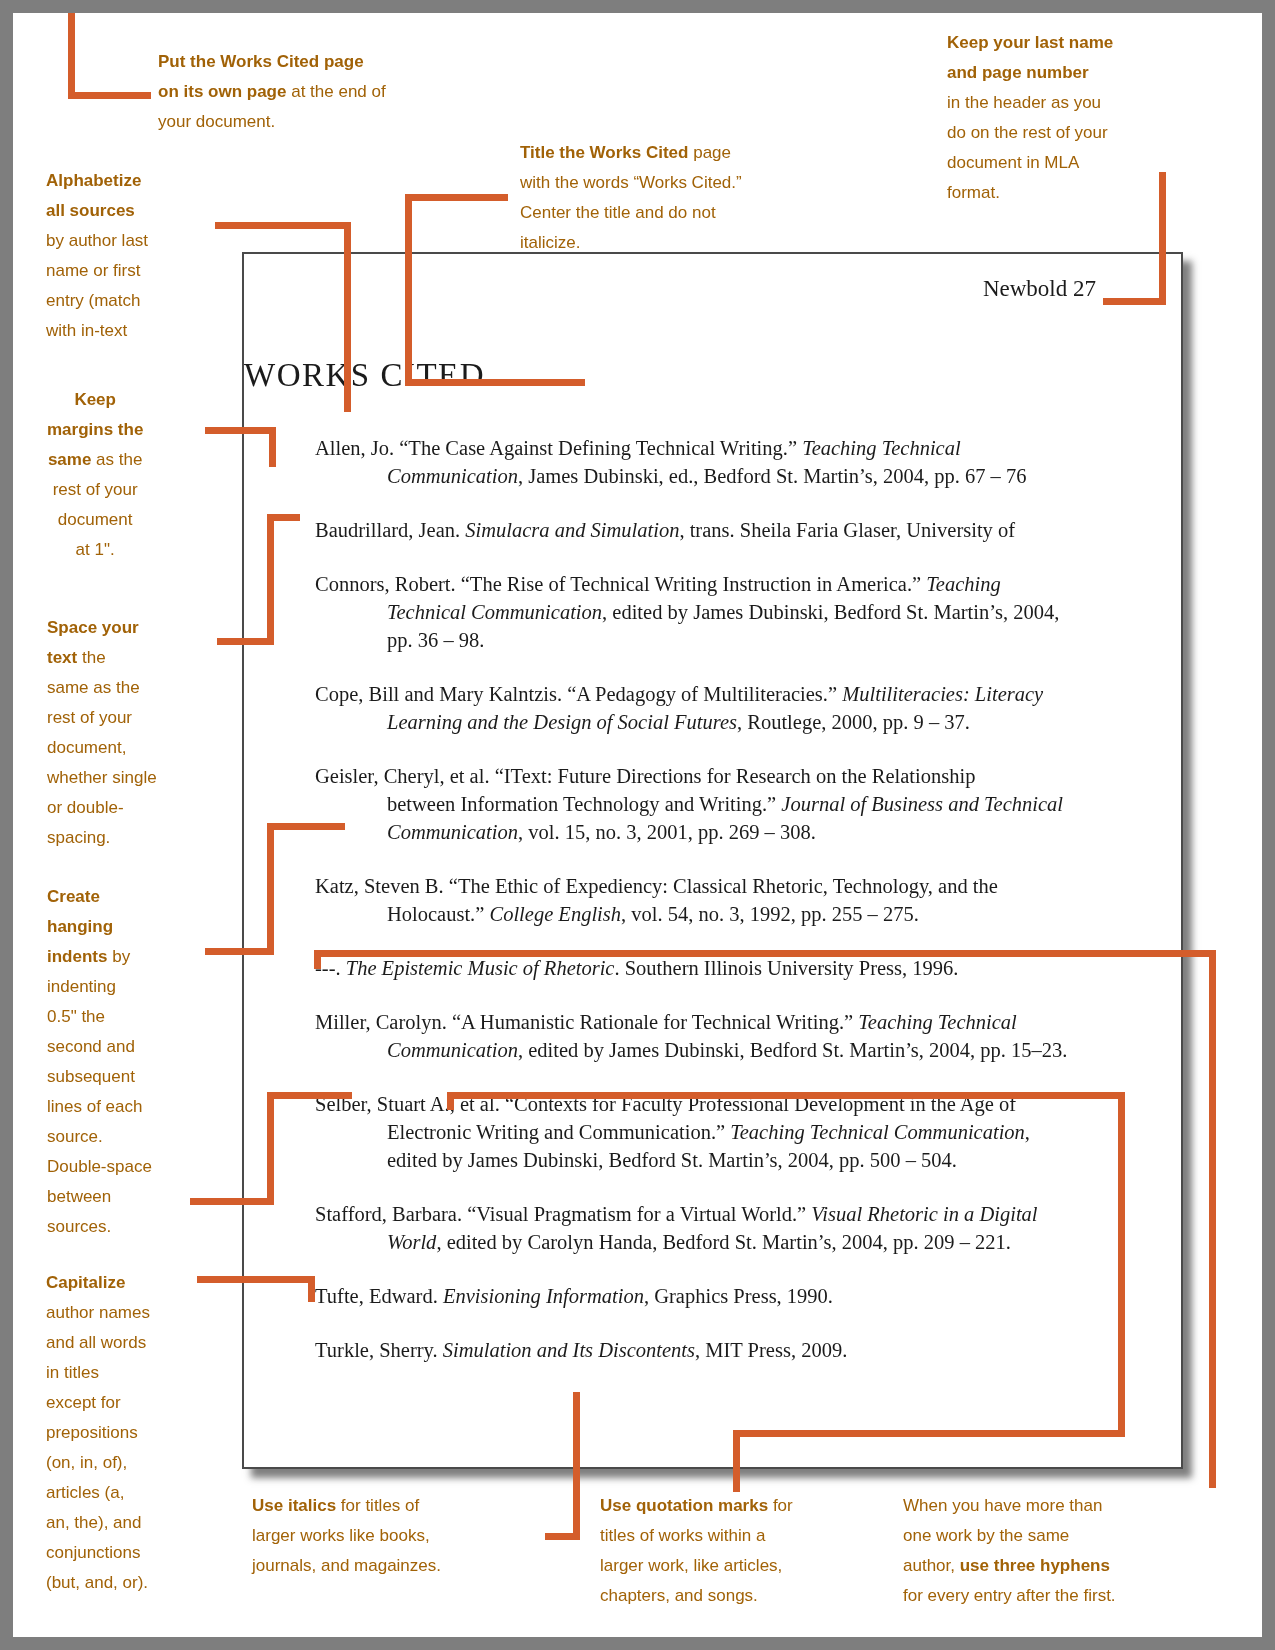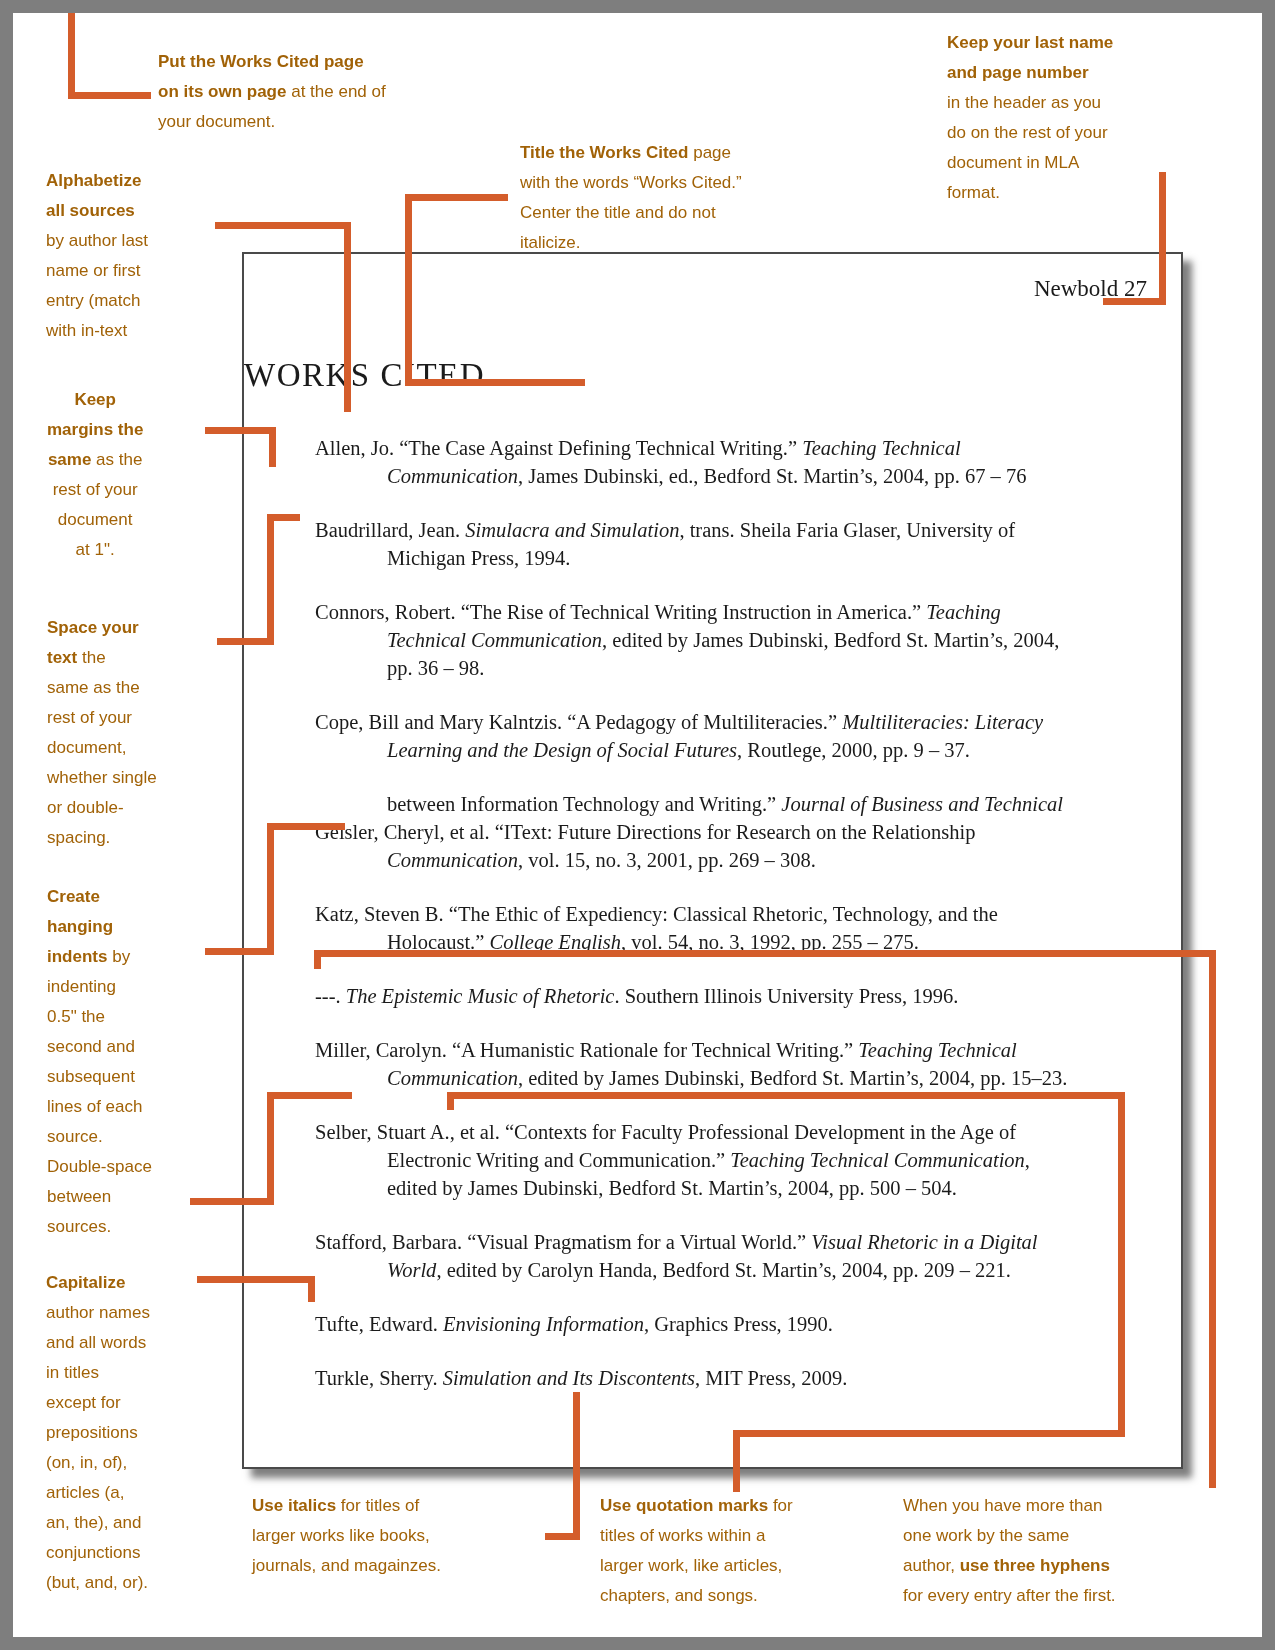--- a/index.html
+++ b/index.html
@@ -9,21 +9,21 @@
   }
   .frame { position:absolute; inset:0; border:13px solid #7e7e7e; pointer-events:none; z-index:5; }
 
   
   .paper {
     position:absolute; left:242px; top:252px; width:941px; height:1217px;
     background:#ffffff; border:2px solid #4a4a4a; box-sizing:border-box;
     box-shadow:9px 9px 7px rgba(60,60,60,0.65); z-index:1;
     font-family:"Liberation Serif", serif; color:#1b1b1b;
   }
-  .paper-header { text-align:right; padding:21px 34px 0 0; font-size:23px; line-height:28px; }
+  .paper-header { text-align:right; padding:21px 85px 0 0; font-size:23px; line-height:28px; }
   .paper-title  { text-align:left; font-size:33px; line-height:38px; letter-spacing:1.5px; margin-top:53px; }
   .citations    { margin:40px 0 0 71px; font-size:20.5px; }
   .cite { margin:0 0 26px 0; }
   .cl   { line-height:28px; white-space:nowrap; }
   .cite .cont { padding-left:72px; }
   .cl i { font-style:italic; }
 
   
   .ann { position:absolute; color:#a16207; font-size:17px; line-height:30px; z-index:3; }
   .ann .al { white-space:nowrap; }
@@ -40,34 +40,33 @@
   <div class="paper">
     <div class="paper-header">Newbold 27</div>
     <div class="paper-title">WORKS CITED</div>
     <div class="citations" id="citations">
         <div class="cite">
           <div class="cl"><span>Allen, Jo. “The Case Against Defining Technical Writing.” </span><i>Teaching Technical</i></div>
           <div class="cl cont"><i>Communication</i><span>, James Dubinski, ed., Bedford St. Martin’s, 2004, pp. 67 – 76</span></div>
         </div>
         <div class="cite">
           <div class="cl"><span>Baudrillard, Jean. </span><i>Simulacra and Simulation</i><span>, trans. Sheila Faria Glaser, University of</span></div>
-          <div class="cl cont"><span>Michigan Press, 1994.</span></div>
         </div>
         <div class="cite">
           <div class="cl"><span>Connors, Robert. “The Rise of Technical Writing Instruction in America.” </span><i>Teaching</i></div>
           <div class="cl cont"><i>Technical Communication</i><span>, edited by James Dubinski, Bedford St. Martin’s, 2004,</span></div>
           <div class="cl cont"><span>pp. 36 – 98.</span></div>
         </div>
         <div class="cite">
           <div class="cl"><span>Cope, Bill and Mary Kalntzis. “A Pedagogy of Multiliteracies.” </span><i>Multiliteracies: Literacy</i></div>
           <div class="cl cont"><i>Learning and the Design of Social Futures</i><span>, Routlege, 2000, pp. 9 – 37.</span></div>
         </div>
         <div class="cite">
+          <div class="cl"><span>Geisler, Cheryl, et al. “IText: Future Directions for Research on the Relationship</span></div>
           <div class="cl cont"><span>between Information Technology and Writing.” </span><i>Journal of Business and Technical</i></div>
-          <div class="cl"><span>Geisler, Cheryl, et al. “IText: Future Directions for Research on the Relationship</span></div>
           <div class="cl cont"><i>Communication</i><span>, vol. 15, no. 3, 2001, pp. 269 – 308.</span></div>
         </div>
         <div class="cite">
           <div class="cl"><span>Katz, Steven B. “The Ethic of Expediency: Classical Rhetoric, Technology, and the</span></div>
           <div class="cl cont"><span>Holocaust.” </span><i>College English</i><span>, vol. 54, no. 3, 1992, pp. 255 – 275.</span></div>
         </div>
         <div class="cite">
           <div class="cl"><span>---. </span><i>The Epistemic Music of Rhetoric</i><span>. Southern Illinois University Press, 1996.</span></div>
         </div>
         <div class="cite">

